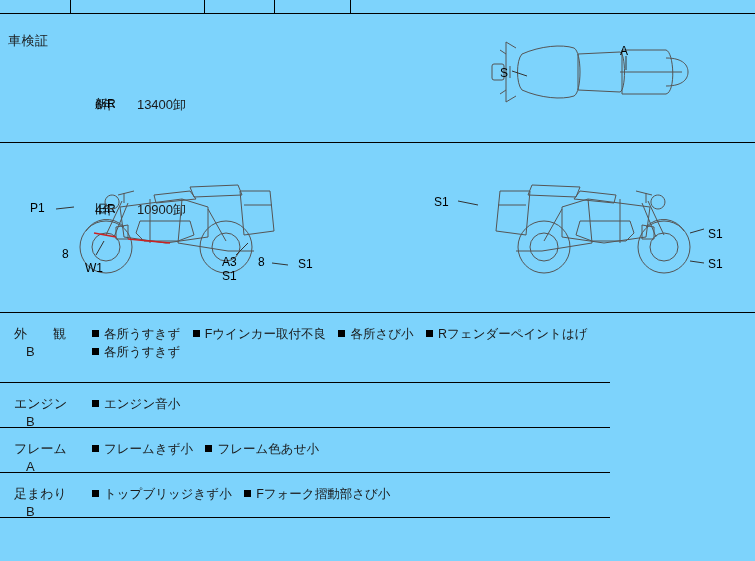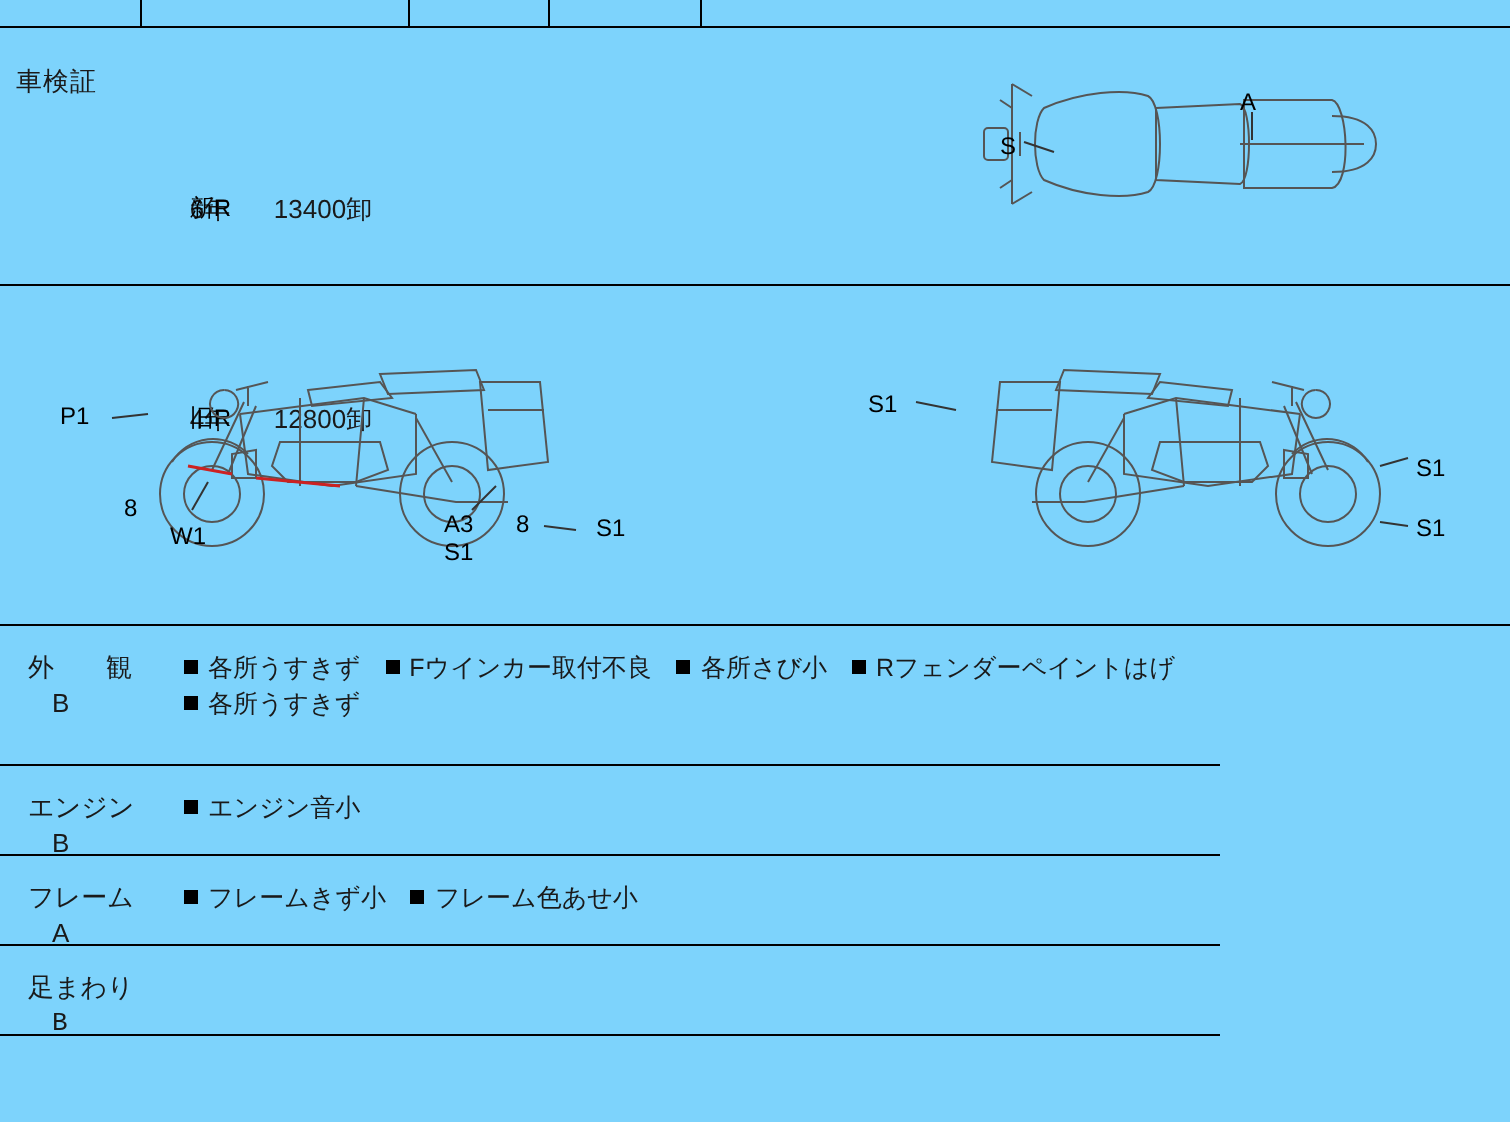--- a/index.html
+++ b/index.html
@@ -107,21 +107,21 @@
   .row .items .bullet {
     display: inline-block;
     width: 7px; height: 7px;
     background: #000;
     margin-right: 5px;
     vertical-align: 1px;
   }
   .r-exterior { height: 70px; }
   .r-engine   { height: 45px; }
   .r-frame    { height: 45px; padding-left: 48px; }
-  .r-chassis  { height: 45px; font-family: Liberation Mono, monospace; }
+  .r-chassis  { height: 45px; }
   .spacer-bottom { height: 42px; }
   
   .lbl {
     position: absolute;
     font-size: 12px;
     color: #000;
     white-space: nowrap;
   }
 </style>
 </head>
@@ -136,21 +136,21 @@
     <div class="vline" style="left:350px;"></div>
   </div>
 
   <div class="cert-band">
     <div class="cert-label">車検証</div>
     <div class="cert-lines">
       <div class="cert-line">
         <span class="lbl">新R</span><span class="yr">6年</span><span>13400</span><span>卸</span>
       </div>
       <div class="cert-line">
-        <span class="lbl">旧R</span><span class="yr">4年</span><span>12800</span><span>卸</span>
+        <span class="lbl">旧R</span><span class="yr">4年</span><span>10900</span><span>卸</span>
       </div>
     </div>
 
     <div class="top-view">
       <svg width="230" height="80" viewBox="0 0 230 80">
         <g fill="none" stroke="#555" stroke-width="1">
 
           <path d="M36 10 L36 70"></path>
           <path d="M36 10 L46 16 M36 70 L46 64"></path>
 
@@ -302,18 +302,22 @@
       <div class="grade">A</div>
       <div class="items">
         <span class="it"><span class="bullet"></span><span>フレームきず小</span></span>
         <span class="it"><span class="bullet"></span><span>フレーム色あせ小</span></span>
       </div>
     </div>
 
     <div class="row r-chassis">
       <div class="cat">足まわり</div>
       <div class="grade">B</div>
+      <div class="items">
+        <span class="it"><span class="bullet"></span><span>トップブリッジきず小</span></span>
+        <span class="it"><span class="bullet"></span><span>Fフォーク摺動部さび小</span></span>
+      </div>
     </div>
 
     <div class="spacer-bottom"></div>
   </div>
 
 </div>
 
 </body></html>

